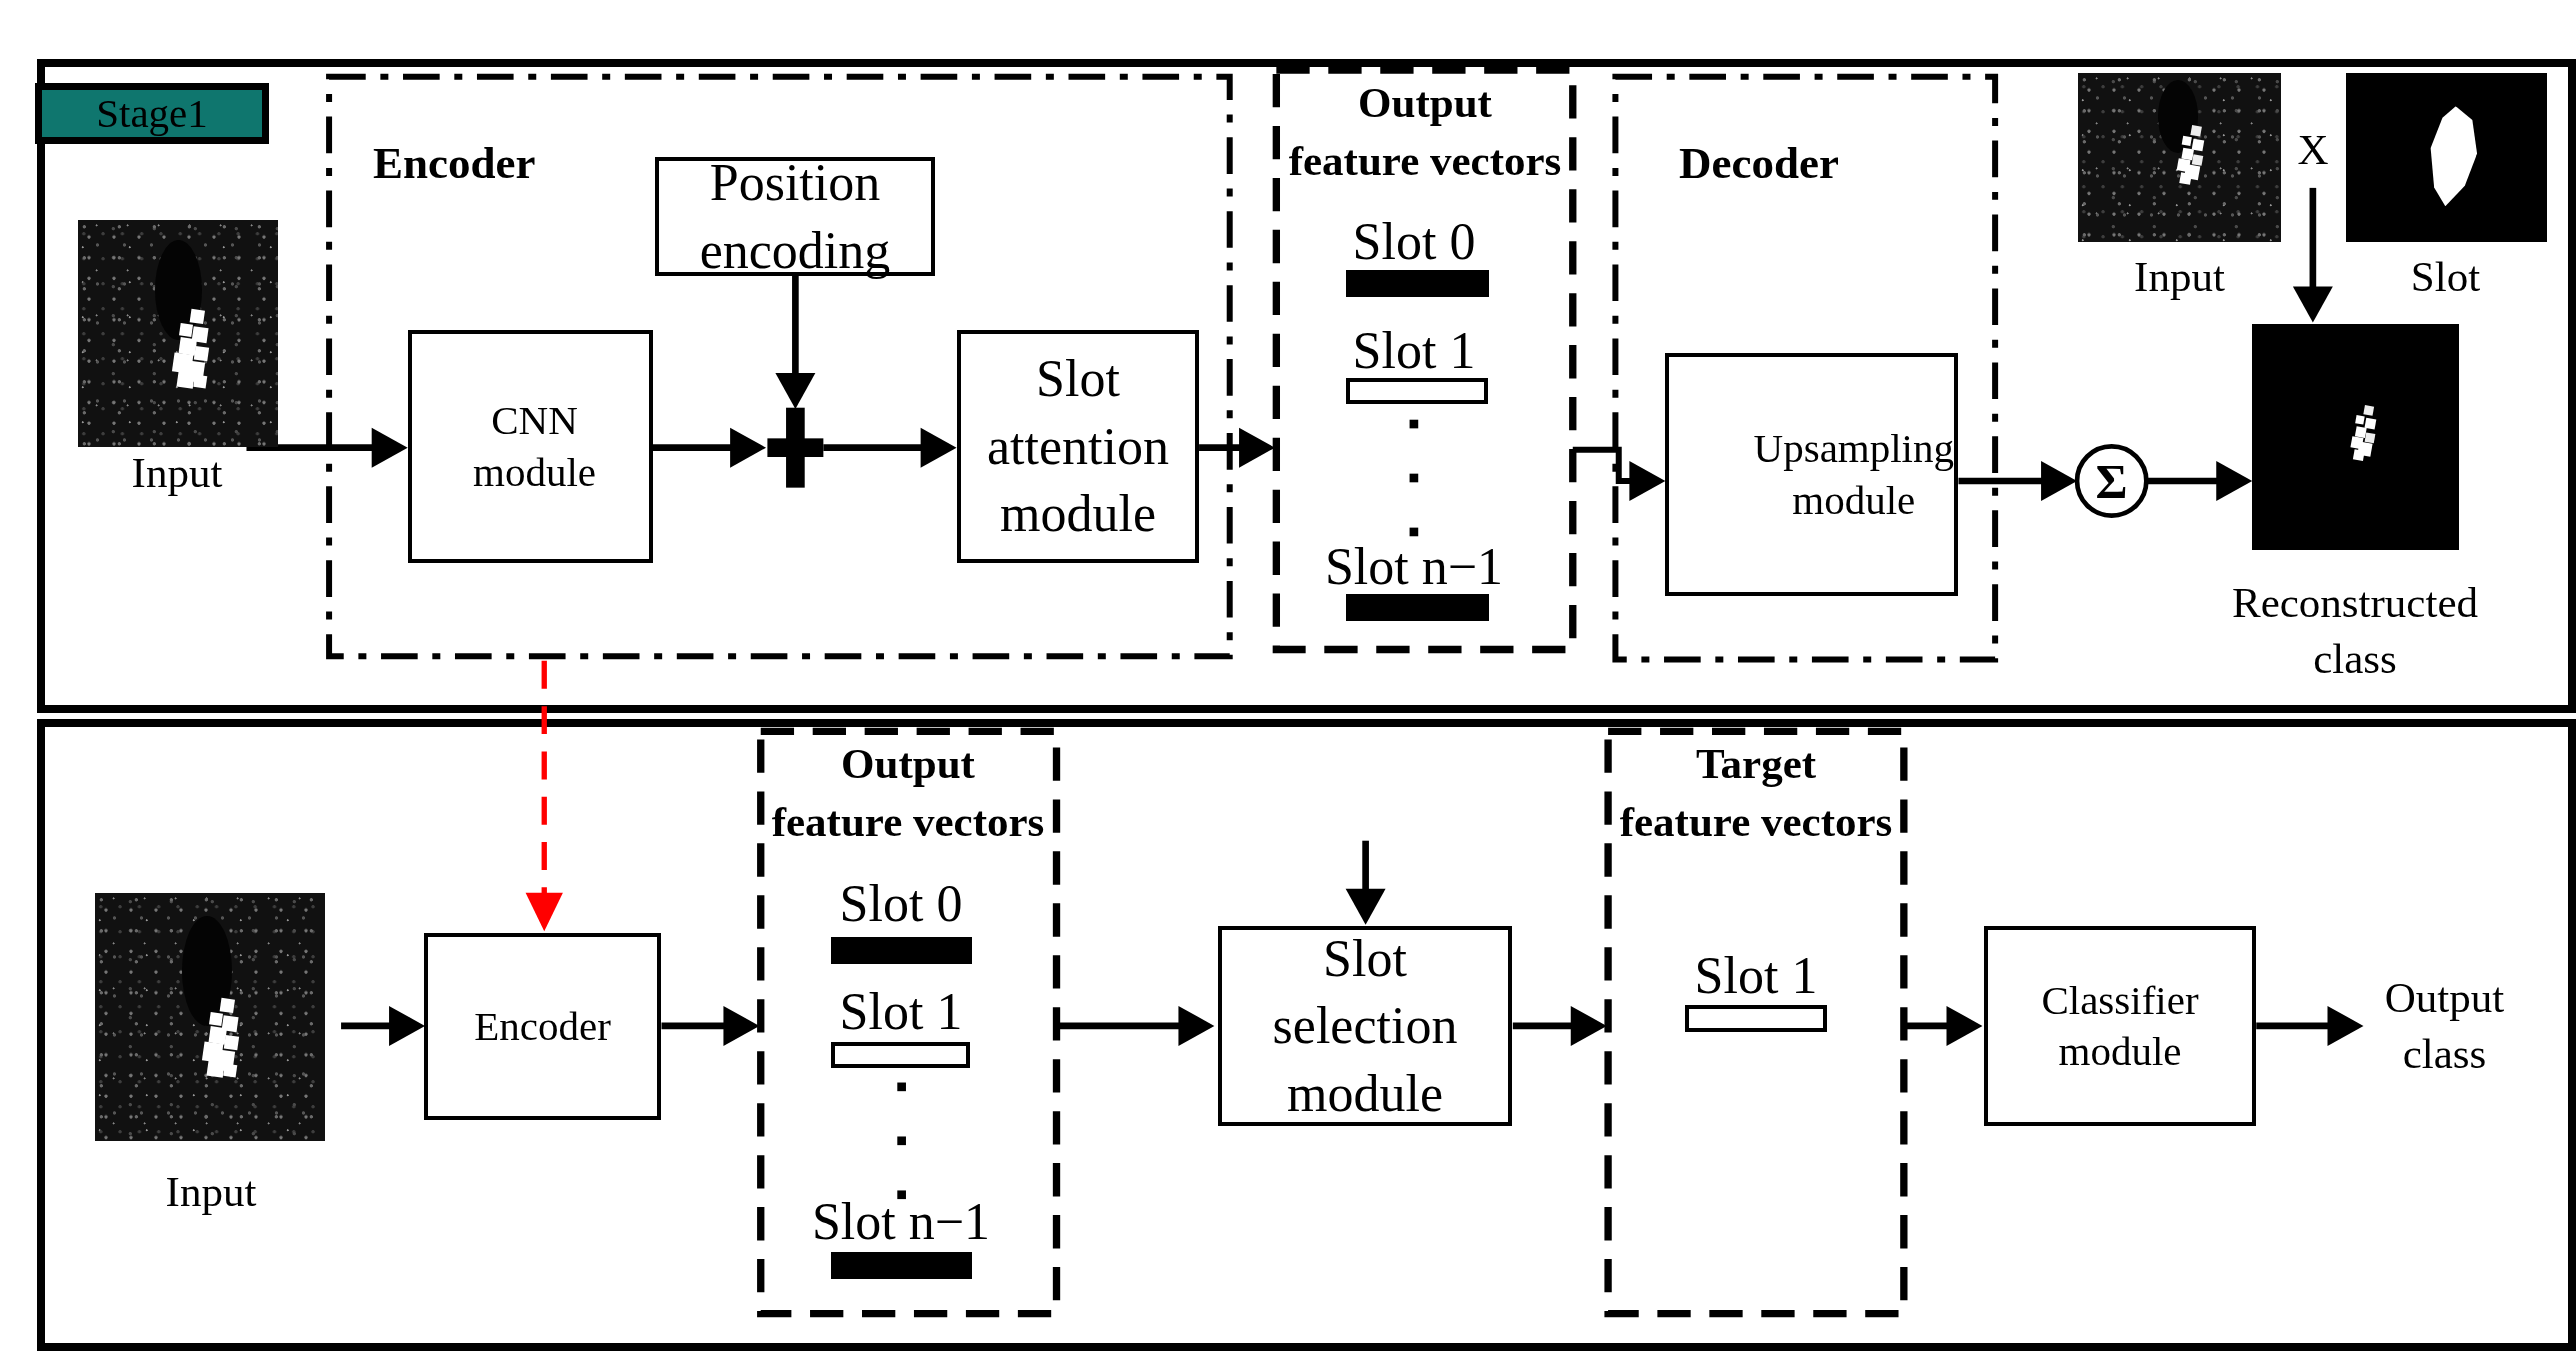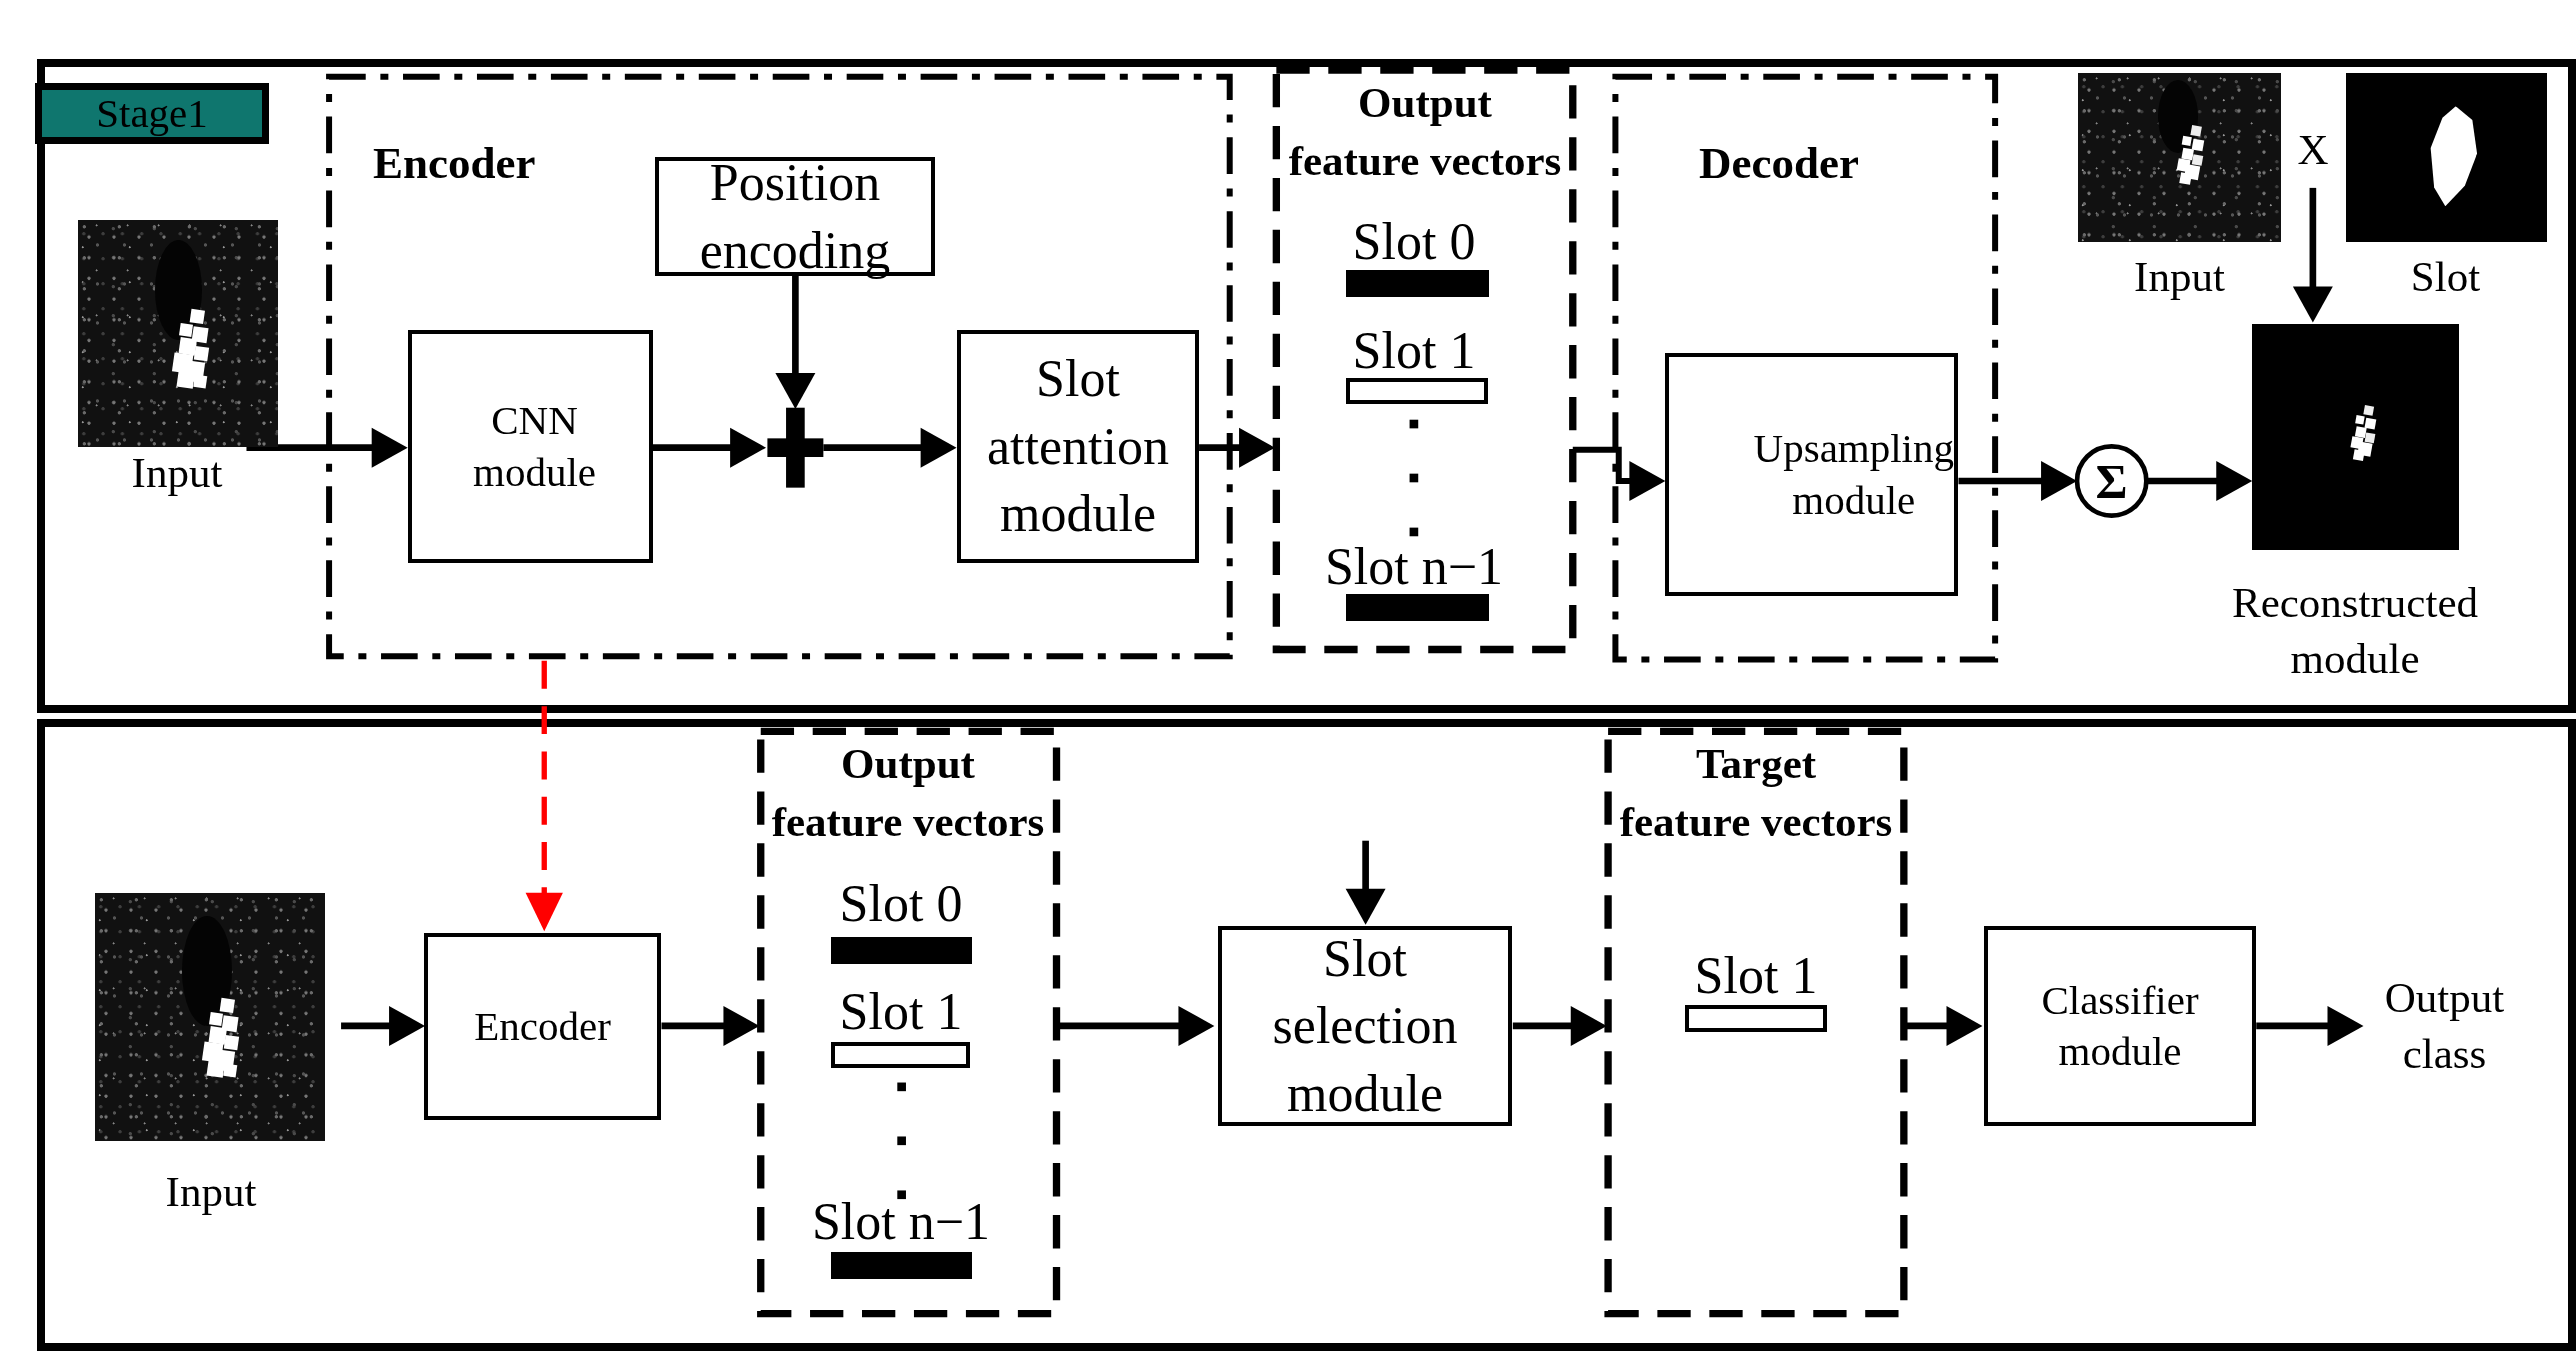--- a/index.html
+++ b/index.html
@@ -179,21 +179,21 @@
   <div class="abs slotbar-filled" style="left:1346px;top:270px;width:143px;height:27px;"></div>
   <div class="abs ctr f60" style="left:1314px;top:324px;width:200px;height:53px;">
     <span>Slot 1</span>
   </div>
   <div class="abs slotbar-outline" style="left:1346px;top:378px;width:134px;height:18px;"></div>
   <div class="abs ctr f60" style="left:1314px;top:540px;width:200px;height:53px;">
     <span>Slot n−1</span>
   </div>
   <div class="abs slotbar-filled" style="left:1346px;top:594px;width:143px;height:27px;"></div>
 
-  <div class="abs bold" style="left:1679px;top:137px;font-size:45px;margin-left:20px;">
+  <div class="abs bold" style="left:1679px;top:137px;font-size:45px;">
     <span>Decoder</span>
   </div>
 
   <div class="abs node ctr f62 ml" style="left:1665px;top:353px;width:285px;height:235px;justify-content:flex-end;">
     <span>Upsampling
 module</span>
   </div>
 
   <div class="abs ctr f74 bold" style="left:2078px;top:448px;width:67px;height:67px;">
     <span>Σ</span>
@@ -214,21 +214,21 @@
   </div>
   <div class="abs ctr f64" style="left:2339px;top:250px;width:213px;height:53px;">
     <span>Slot</span>
   </div>
 
   <div class="abs" style="left:2252px;top:324px;width:207px;height:226px;background:#000;">
     <div class="ship ship-b" style="left:107px;top:107px;transform:rotate(10deg) scale(0.75);"></div>
   </div>
   <div class="abs ctr f64 ml" style="left:2218px;top:574px;width:274px;height:113px;">
     <span>Reconstructed
-module</span>
+class</span>
   </div>
 
 
   <div class="abs sar" style="left:95px;top:893px;width:230px;height:248px;">
     <div class="wake" style="left:87px;top:23px;width:50px;height:110px;"></div>
     <div class="ship ship-a" style="left:120px;top:143px;transform:rotate(8deg);"></div>
   </div>
   <div class="abs ctr f64" style="left:111px;top:1164px;width:200px;height:56px;">
     <span>Input</span>
   </div>

